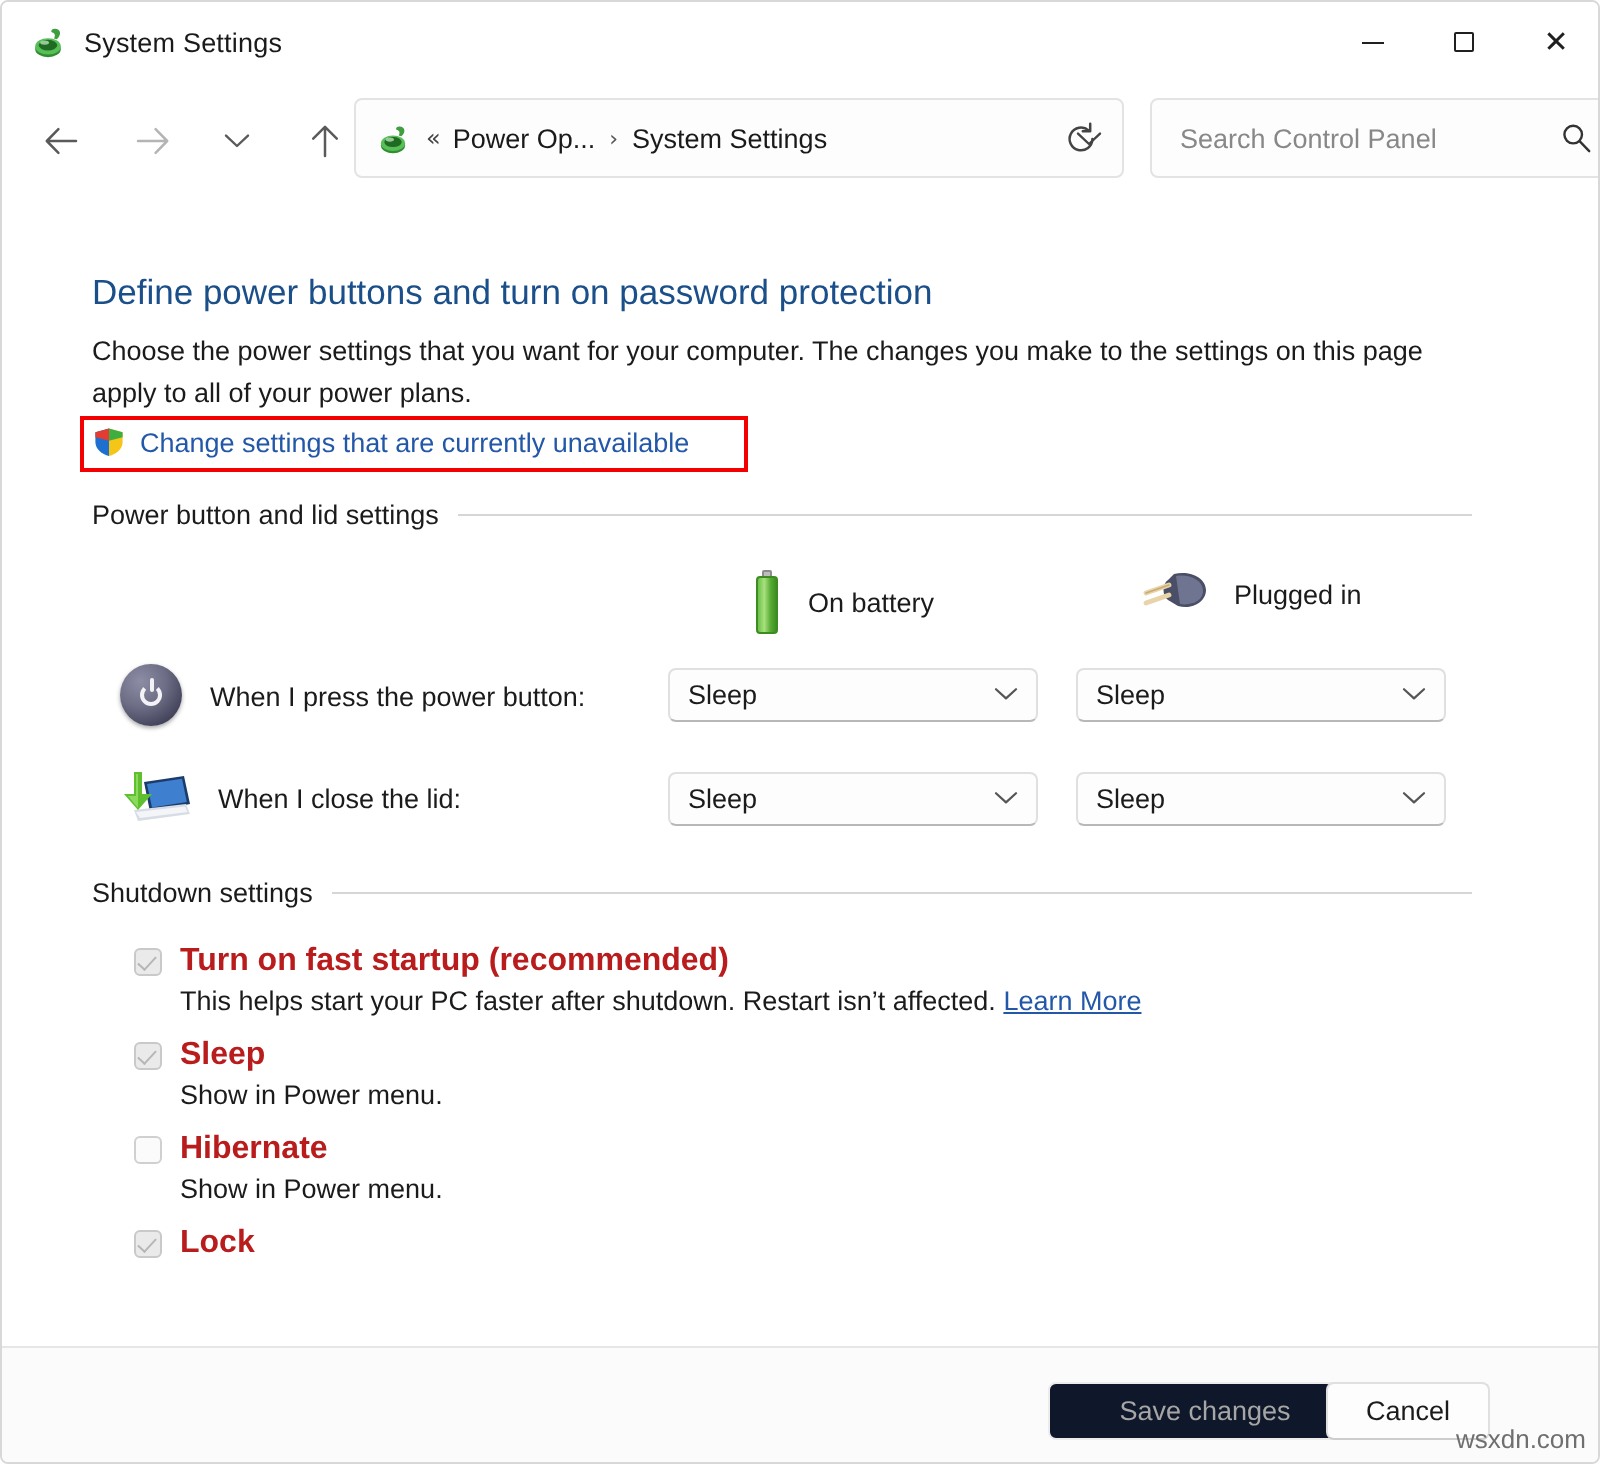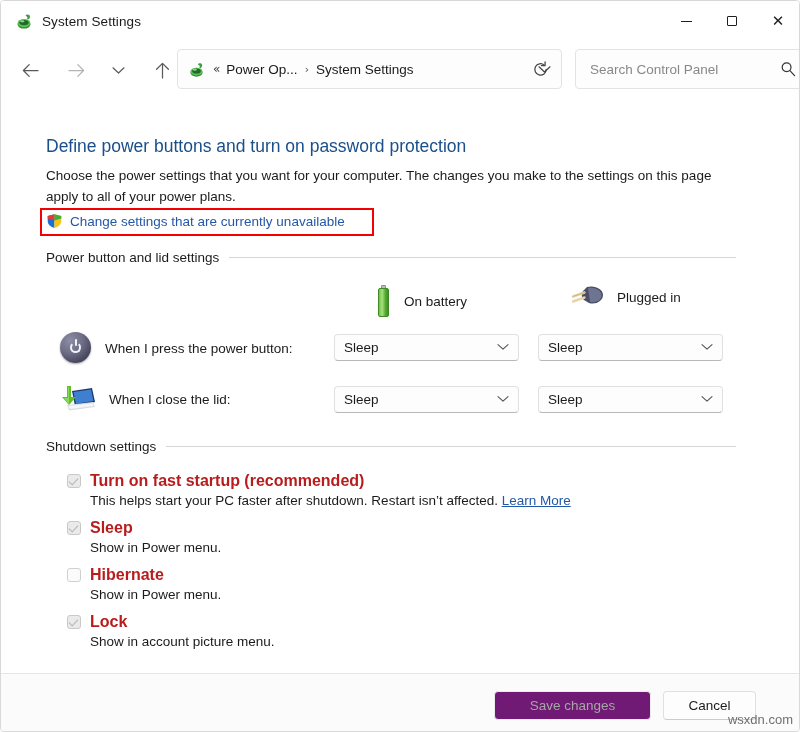--- a/index.html
+++ b/index.html
@@ -224,24 +224,24 @@
   .footer-btn {
     position: absolute; top: 690px;
     height: 29px;
     border: 1px solid #e0e0e0; border-bottom-color: #cdcdcd;
     border-radius: 4px; background: #fdfdfd;
     display: flex; align-items: center; justify-content: center;
     font-size: 13.5px; color: #1b1b1b;
     font-family: "Liberation Sans", sans-serif;
   }
   #btn-save {
-    left: 493px; width: 157px;
-    color: #a6a6a6; background: #701a75; border-color: #ececec;
-  }
-  #btn-cancel { left: 662px; width: 93px; }
+    left: 523px; width: 157px;
+    color: #a6a6a6; background: #0f172a; border-color: #ececec;
+  }
+  #btn-cancel { left: 662px; width: 82px; }
   #watermark {
     position: absolute; right: 6px; top: 711px;
     font-size: 13px; color: #6f6f6f;
     font-family: "Liberation Sans", sans-serif;
   }
 
   
   
   .ico-cp { display: block; width: 100%; height: 100%; }
 
@@ -508,21 +508,20 @@
       <div class="chk-sub">Show in Power menu.</div>
     </div>
 
     <div class="chk-item" id="chk-lock">
       <div class="chk-row">
         <span class="chk-box">
             <span class="tick"></span>
           </span>
         <span class="chk-label">Lock</span>
       </div>
-      <div class="chk-sub">Show in account picture menu.</div>
     </div>
 
   </div>
 
   <div id="footer-sep"></div>
   <div id="footer"></div>
   <div class="footer-btn" id="btn-save">Save changes</div>
   <div class="footer-btn" id="btn-cancel">Cancel</div>
   <div id="watermark">wsxdn.com</div>
 

